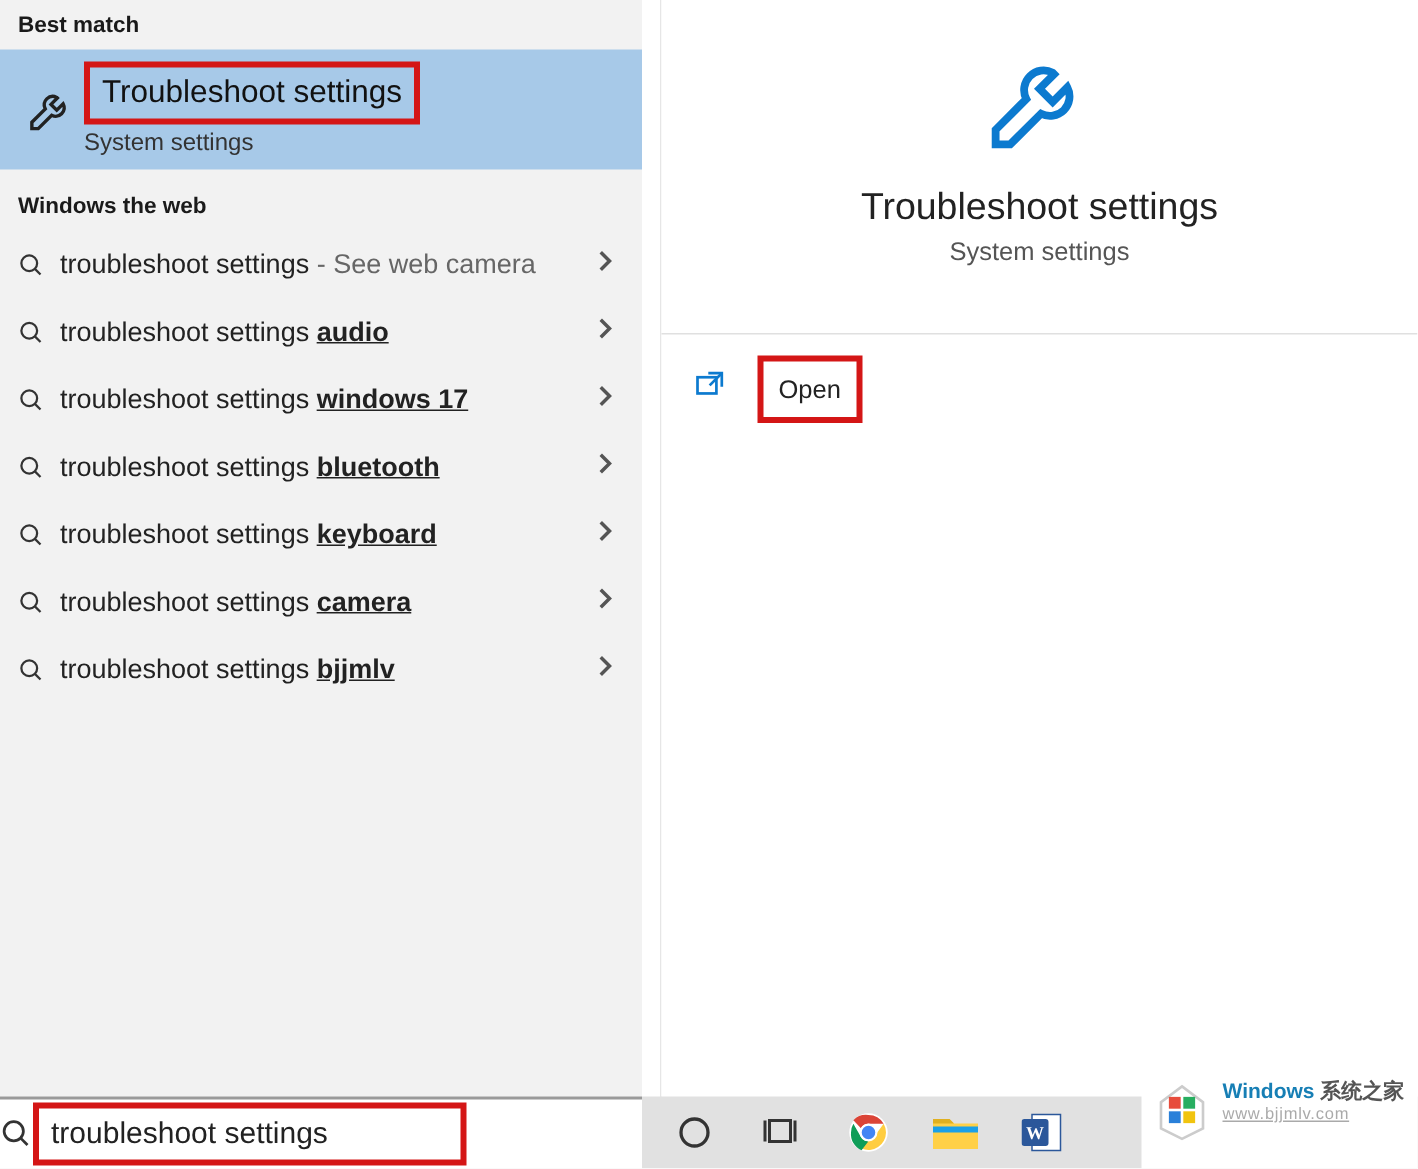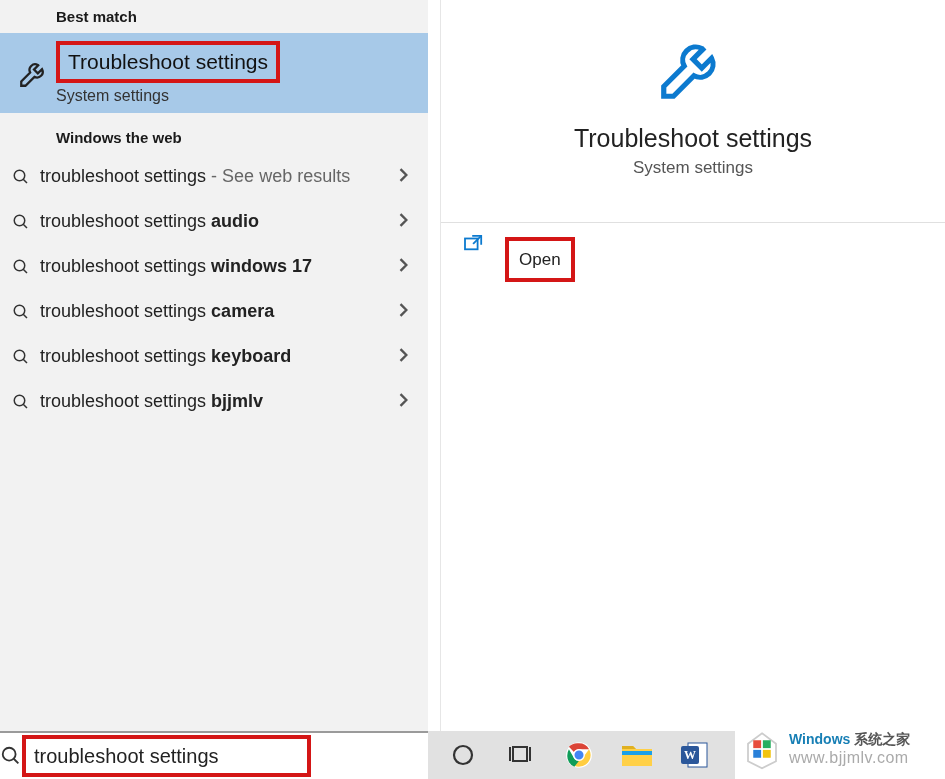--- a/index.html
+++ b/index.html
@@ -17,21 +17,20 @@
     left: 0; top: 0;
     width: 428px;
     height: 731px;
     background: #f2f2f2;
   }
   .section-header {
     font-weight: 600;
     font-size: 15px;
     padding: 8px 12px 8px 12px;
     color: #1a1a1a;
-    margin-left: 44px;
   }
   .best-match-item {
     background: #a7c9e8;
     display: flex;
     align-items: center;
     padding: 10px 12px 10px 12px;
     height: 80px;
   }
   .best-match-item .icon-col {
     width: 44px;
@@ -65,20 +64,21 @@
     justify-content: flex-start;
     flex-shrink: 0;
   }
   .web-item .text {
     flex: 1;
     font-size: 18px;
     color: #222;
   }
   .web-item .text .bold {
     font-weight: 700;
+    text-decoration: underline;
   }
   .web-item .text .gray {
     color: #666;
   }
   .web-item .chevron {
     width: 20px;
     color: #444;
   }
   .vline {
     position: absolute;
@@ -111,21 +111,21 @@
   .preview-sub {
     font-size: 17px;
     color: #555;
   }
   .hline {
     border-top: 1px solid #e0e0e0;
     margin: 20px 0 0 0;
   }
   .action-row {
     display: flex;
-    align-items: flex-start;
+    align-items: center;
     padding: 14px 22px;
   }
   .action-row .open-icn {
     color: #0c7acf;
     margin-right: 20px;
     margin-top:-3px;
   }
   .action-row .open-label {
     font-size: 17px;
     color: #222;
@@ -179,43 +179,43 @@
     width: 42px;
     height: 42px;
     display: flex;
     align-items: center;
     justify-content: center;
   }
   .watermark {
     position: absolute;
     right: 0; bottom: 0;
     height: 60px;
-    width: 210px;
+    width: 184px;
     background: #fff;
     border-radius: 10px 0 0 0;
     display: flex;
-    align-items: center;
     padding-left: 6px;
     z-index: 40;
   }
   .watermark .wtxt {
     margin-left: 6px;
   }
   .watermark .wtitle {
     font-size: 14px;
     color: #177fb5;
     font-weight: 600;
   }
   .watermark .wtitle .cn {
     color: #555;
   }
   .watermark .wsub {
-    font-size: 16px;
+    font-size: 11px;
     color: #aaa;
     letter-spacing: 0.5px;
+    text-decoration: underline;
   }
 </style>
 </head>
 <body>
 
 <div class="left-panel">
   <div class="section-header">Best match</div>
 
   <div class="best-match-item">
     <div class="icon-col">
@@ -234,21 +234,21 @@
   <div class="web-list">
 
     <div class="web-item">
       <span class="search-icon">
         <svg width="18" height="18" viewBox="0 0 24 24" fill="none" stroke="#333" stroke-width="2">
             <circle cx="10" cy="10" r="7"></circle>
             <line x1="20" y1="20" x2="15" y2="15"></line>
           </svg>
       </span>
       <span class="text">
-        <span>troubleshoot settings</span><span class="gray"> - See web results</span>
+        <span>troubleshoot settings</span><span class="gray"> - See web camera</span>
       </span>
       <span class="chevron">
         <svg width="12" height="14" viewBox="0 0 8 12" fill="none" stroke="#555" stroke-width="2">
             <path d="M1 1l5 5-5 5"></path>
           </svg>
       </span>
     </div>
 
     <div class="web-item">
       <span class="search-icon">
@@ -274,33 +274,45 @@
             <path d="M1 1l5 5-5 5"></path>
           </svg></span>
     </div>
     <div class="web-item">
       <span class="search-icon">
           <svg width="18" height="18" viewBox="0 0 24 24" fill="none" stroke="#333" stroke-width="2">
             <circle cx="10" cy="10" r="7"></circle>
             <line x1="20" y1="20" x2="15" y2="15"></line>
           </svg>
         </span>
+      <span class="text"><span>troubleshoot settings </span><span class="bold">bluetooth</span></span>
+      <span class="chevron"><svg width="12" height="14" viewBox="0 0 8 12" fill="none" stroke="#555" stroke-width="2">
+            <path d="M1 1l5 5-5 5"></path>
+          </svg></span>
+    </div>
+    <div class="web-item">
+      <span class="search-icon">
+          <svg width="18" height="18" viewBox="0 0 24 24" fill="none" stroke="#333" stroke-width="2">
+            <circle cx="10" cy="10" r="7"></circle>
+            <line x1="20" y1="20" x2="15" y2="15"></line>
+          </svg>
+        </span>
+      <span class="text"><span>troubleshoot settings </span><span class="bold">keyboard</span></span>
+      <span class="chevron"><svg width="12" height="14" viewBox="0 0 8 12" fill="none" stroke="#555" stroke-width="2">
+            <path d="M1 1l5 5-5 5"></path>
+          </svg></span>
+    </div>
+    <div class="web-item">
+      <span class="search-icon">
+          <svg width="18" height="18" viewBox="0 0 24 24" fill="none" stroke="#333" stroke-width="2">
+            <circle cx="10" cy="10" r="7"></circle>
+            <line x1="20" y1="20" x2="15" y2="15"></line>
+          </svg>
+        </span>
       <span class="text"><span>troubleshoot settings </span><span class="bold">camera</span></span>
-      <span class="chevron"><svg width="12" height="14" viewBox="0 0 8 12" fill="none" stroke="#555" stroke-width="2">
-            <path d="M1 1l5 5-5 5"></path>
-          </svg></span>
-    </div>
-    <div class="web-item">
-      <span class="search-icon">
-          <svg width="18" height="18" viewBox="0 0 24 24" fill="none" stroke="#333" stroke-width="2">
-            <circle cx="10" cy="10" r="7"></circle>
-            <line x1="20" y1="20" x2="15" y2="15"></line>
-          </svg>
-        </span>
-      <span class="text"><span>troubleshoot settings </span><span class="bold">keyboard</span></span>
       <span class="chevron"><svg width="12" height="14" viewBox="0 0 8 12" fill="none" stroke="#555" stroke-width="2">
             <path d="M1 1l5 5-5 5"></path>
           </svg></span>
     </div>
     <div class="web-item">
       <span class="search-icon">
           <svg width="18" height="18" viewBox="0 0 24 24" fill="none" stroke="#333" stroke-width="2">
             <circle cx="10" cy="10" r="7"></circle>
             <line x1="20" y1="20" x2="15" y2="15"></line>
           </svg>

